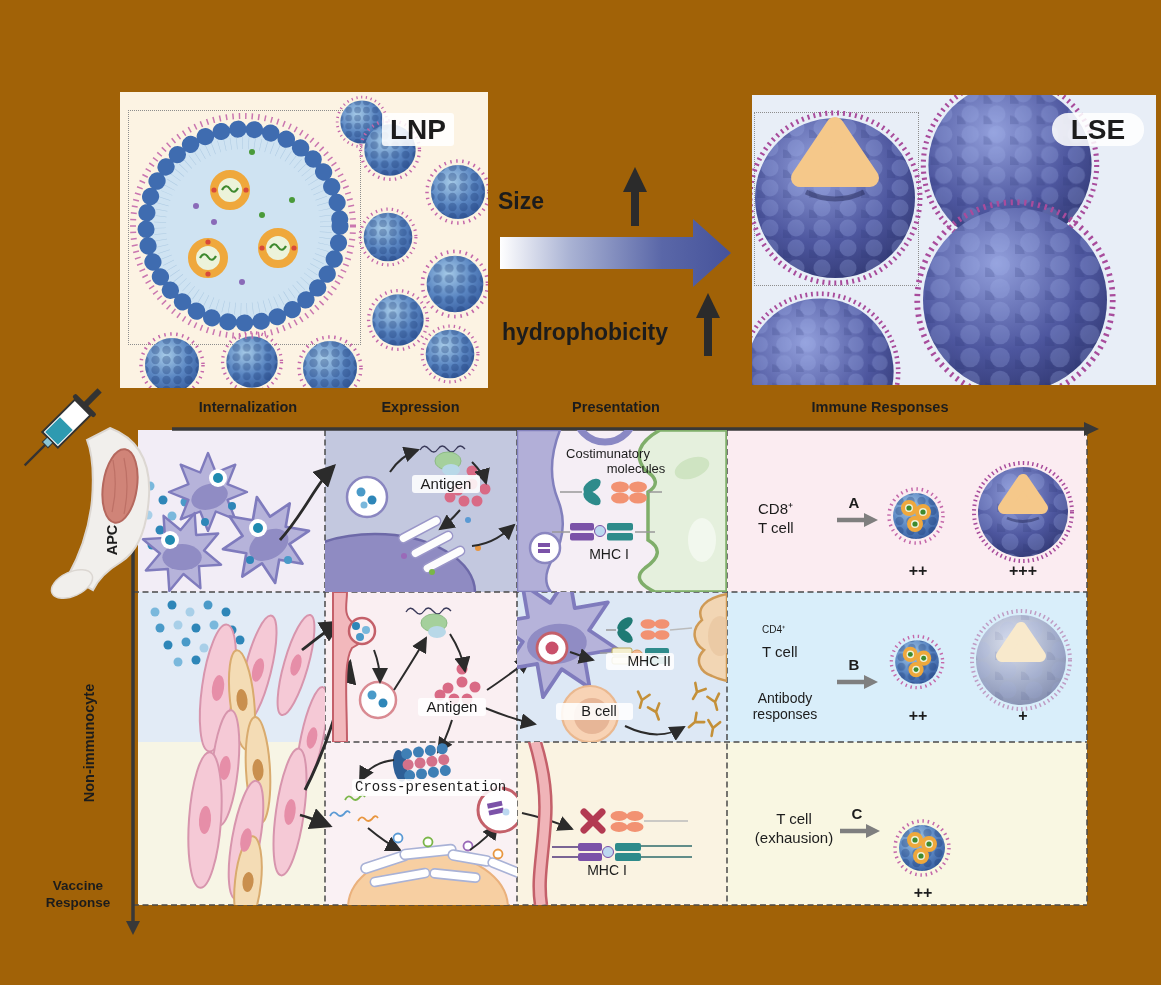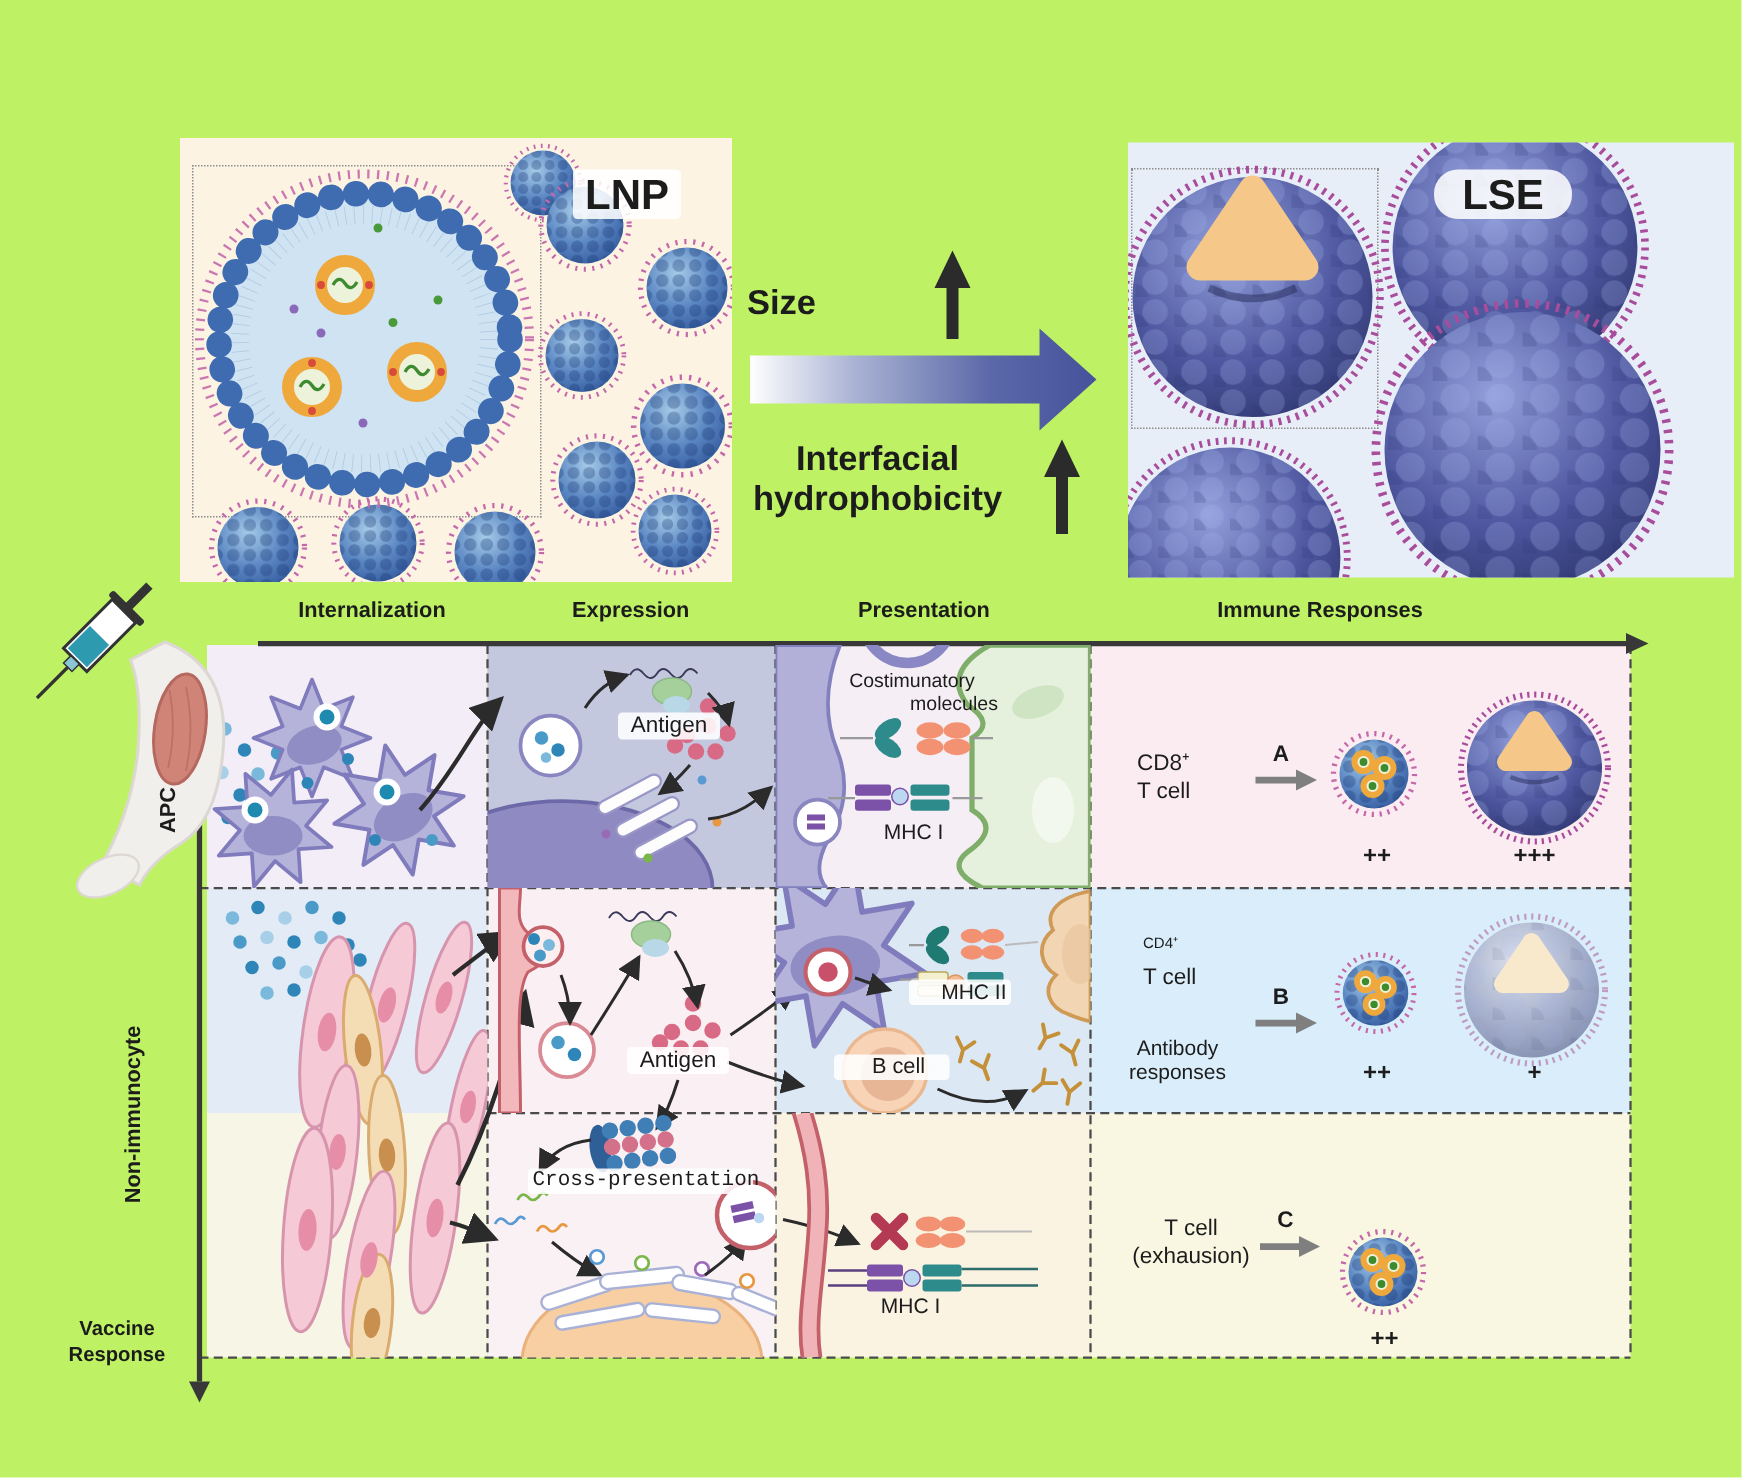--- a/index.html
+++ b/index.html
@@ -1,16 +1,16 @@
 <!DOCTYPE html>
 <html><head>
 <meta charset="utf-8">
 <style>
   html,body{margin:0;padding:0;background:#ffffff;}
-  #stage{position:relative;width:1161px;height:985px;background:#bef264;overflow:hidden;
+  #stage{position:relative;width:1161px;height:985px;background:#a16207;overflow:hidden;
          font-family:"Liberation Sans", sans-serif;color:#1c1c1c;}
   .cell{position:absolute;}
   .lbl{position:absolute;line-height:1.18;color:#1c1c1c;white-space:nowrap;}
   .c{text-align:center;}
   .r{}
   .b{font-weight:bold;}
   .bgw{background:rgba(255,255,255,.87);border-radius:3px;padding:0 3px;}
   .vert{transform:translate(-50%,-50%) rotate(-90deg);transform-origin:center;}
   .inset{position:absolute;border:1.5px dotted #8d8d8d;}
   svg{position:absolute;left:0;top:0;}
@@ -516,24 +516,23 @@
       <line x1="635" y1="226" x2="635" y2="188" stroke="#2b2b2b" stroke-width="8"></line>
       <polygon points="623,192 647,192 635,167" fill="#2b2b2b"></polygon>
     </g>
     <g>
       <line x1="708" y1="356" x2="708" y2="314" stroke="#2b2b2b" stroke-width="8"></line>
       <polygon points="696,318 720,318 708,293" fill="#2b2b2b"></polygon>
     </g>
   </svg>
 
   <div class="lbl b bgw c" style="left:382px;top:113px;width:66px;font-size:28px;">LNP</div>
-  <div class="lbl b bgw c" style="left:956px;top:113px;width:86px;font-size:28px;border-radius:16px;">LSE</div>
+  <div class="lbl b bgw c" style="left:1052px;top:113px;width:86px;font-size:28px;border-radius:16px;">LSE</div>
 
   <div class="lbl b r" style="left:498px;top:188px;width:136px;font-size:23px;">Size</div>
-  <div class="lbl b c" style="left:482px;top:292px;width:206px;font-size:23px;">Interfacial</div>
   <div class="lbl b c" style="left:482px;top:319px;width:206px;font-size:23px;">hydrophobicity</div>
 
   <div class="lbl b c" style="left:165px;top:399px;width:166px;font-size:14.5px;">Internalization</div>
   <div class="lbl b c" style="left:348px;top:399px;width:145px;font-size:14.5px;">Expression</div>
   <div class="lbl b c" style="left:543px;top:399px;width:146px;font-size:14.5px;">Presentation</div>
   <div class="lbl b c" style="left:788px;top:399px;width:184px;font-size:14.5px;">Immune Responses</div>
 
   <div class="lbl b vert" style="left:113px;top:540px;font-size:14.5px;">APC</div>
   <div class="lbl b vert" style="left:90px;top:743px;font-size:14.5px;">Non-immunocyte</div>
   <div class="lbl b c" style="left:30px;top:878px;width:96px;font-size:13.5px;">Vaccine</div>

